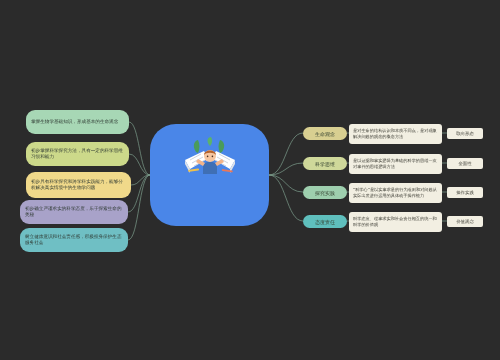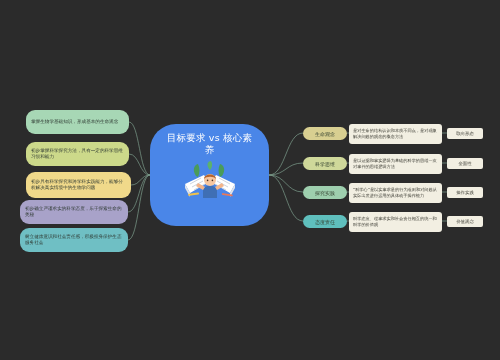--- a/index.html
+++ b/index.html
@@ -113,21 +113,20 @@
         <path d="M269,175 C286,175 286,192 303,192"></path>
         <path d="M347,192 L349,192"></path>
         <path d="M442,192 L447,192"></path>
         <path d="M269,175 C286,175 286,221 303,221"></path>
         <path d="M347,221 L349,221"></path>
         <path d="M442,221 L447,221"></path>
       </g>
   </svg>
 
   <div class="center-node">
-    <div class="center-title">目标要求 vs 核心素养</div>
     <div class="illus">
       <svg viewBox="0 0 56 44" width="56" height="44">
 
         <path d="M14 16 C10 10 12 5 16 4 C18 8 18 13 16 17 Z" fill="#4a9b5a"></path>
         <path d="M40 16 C44 10 42 5 38 4 C36 8 36 13 38 17 Z" fill="#4a9b5a"></path>
         <path d="M27 9 C24 4 26 1 29 1 C31 4 30 8 28 10 Z" fill="#5cb26b"></path>
 
         <path d="M3 24 L22 15 L27 22 L8 33 Z" fill="#ffffff"></path>
         <path d="M3 24 L8 33 L8 37 L3 28 Z" fill="#dfe3ea"></path>
 

